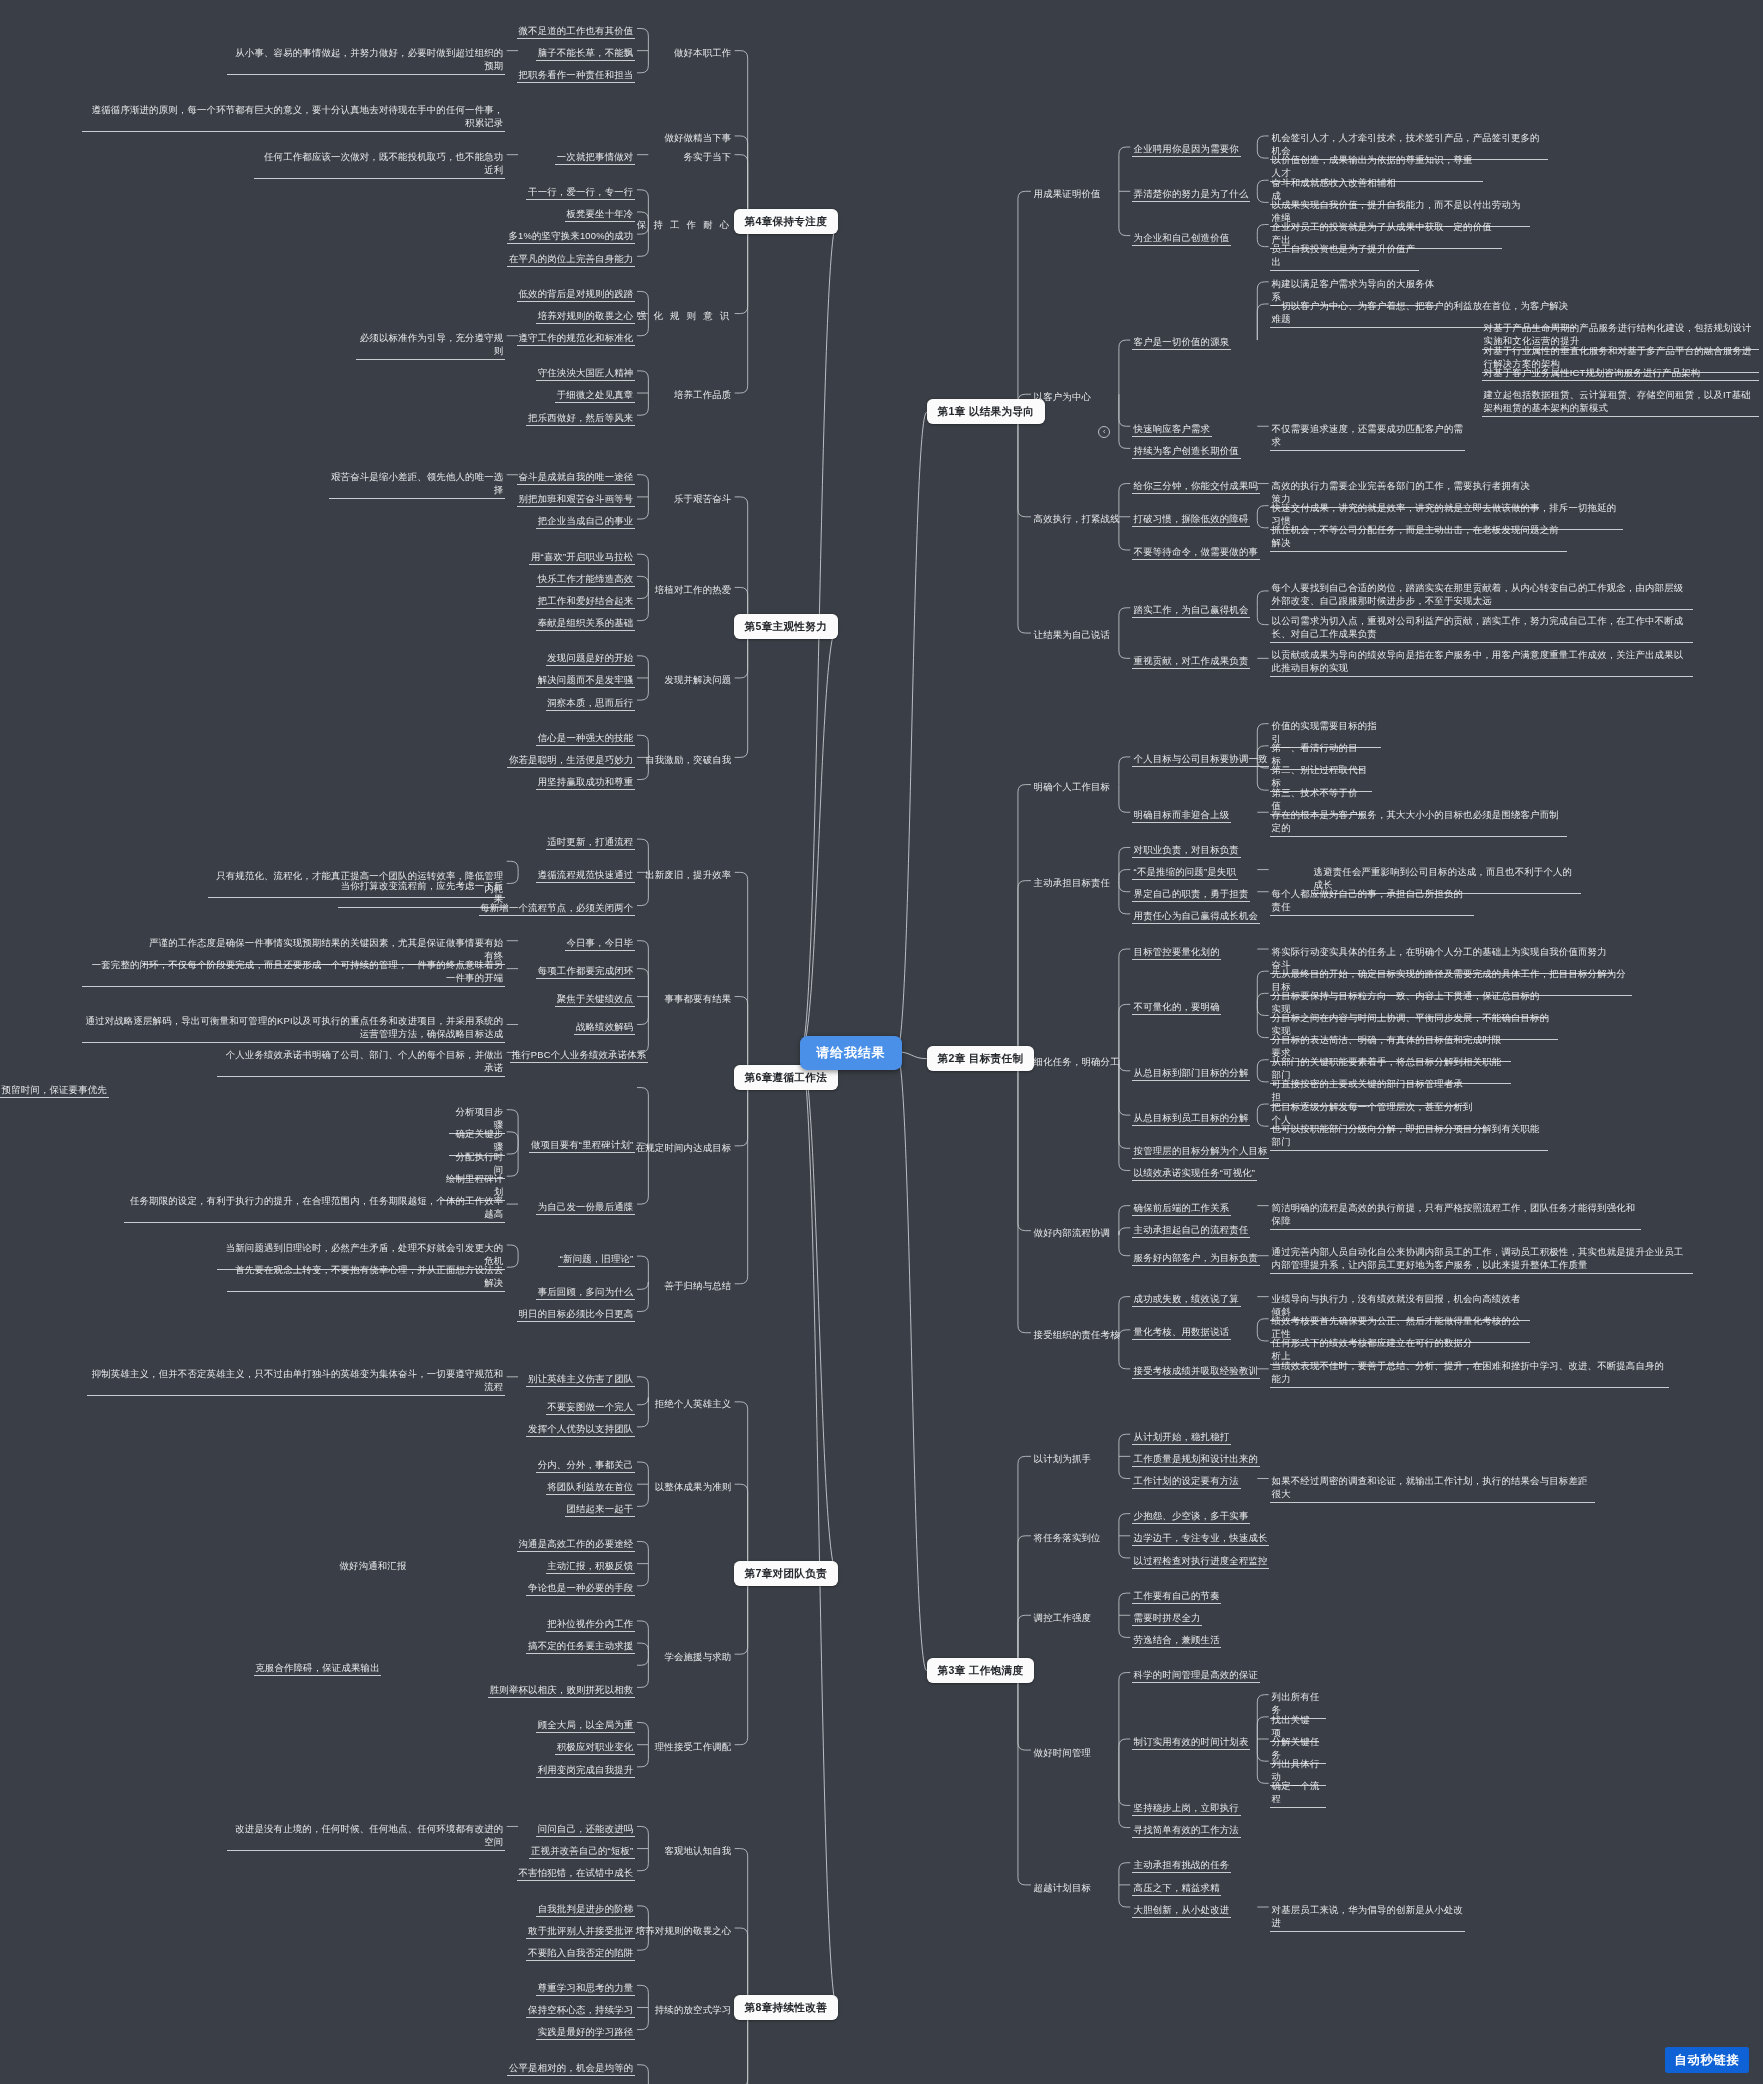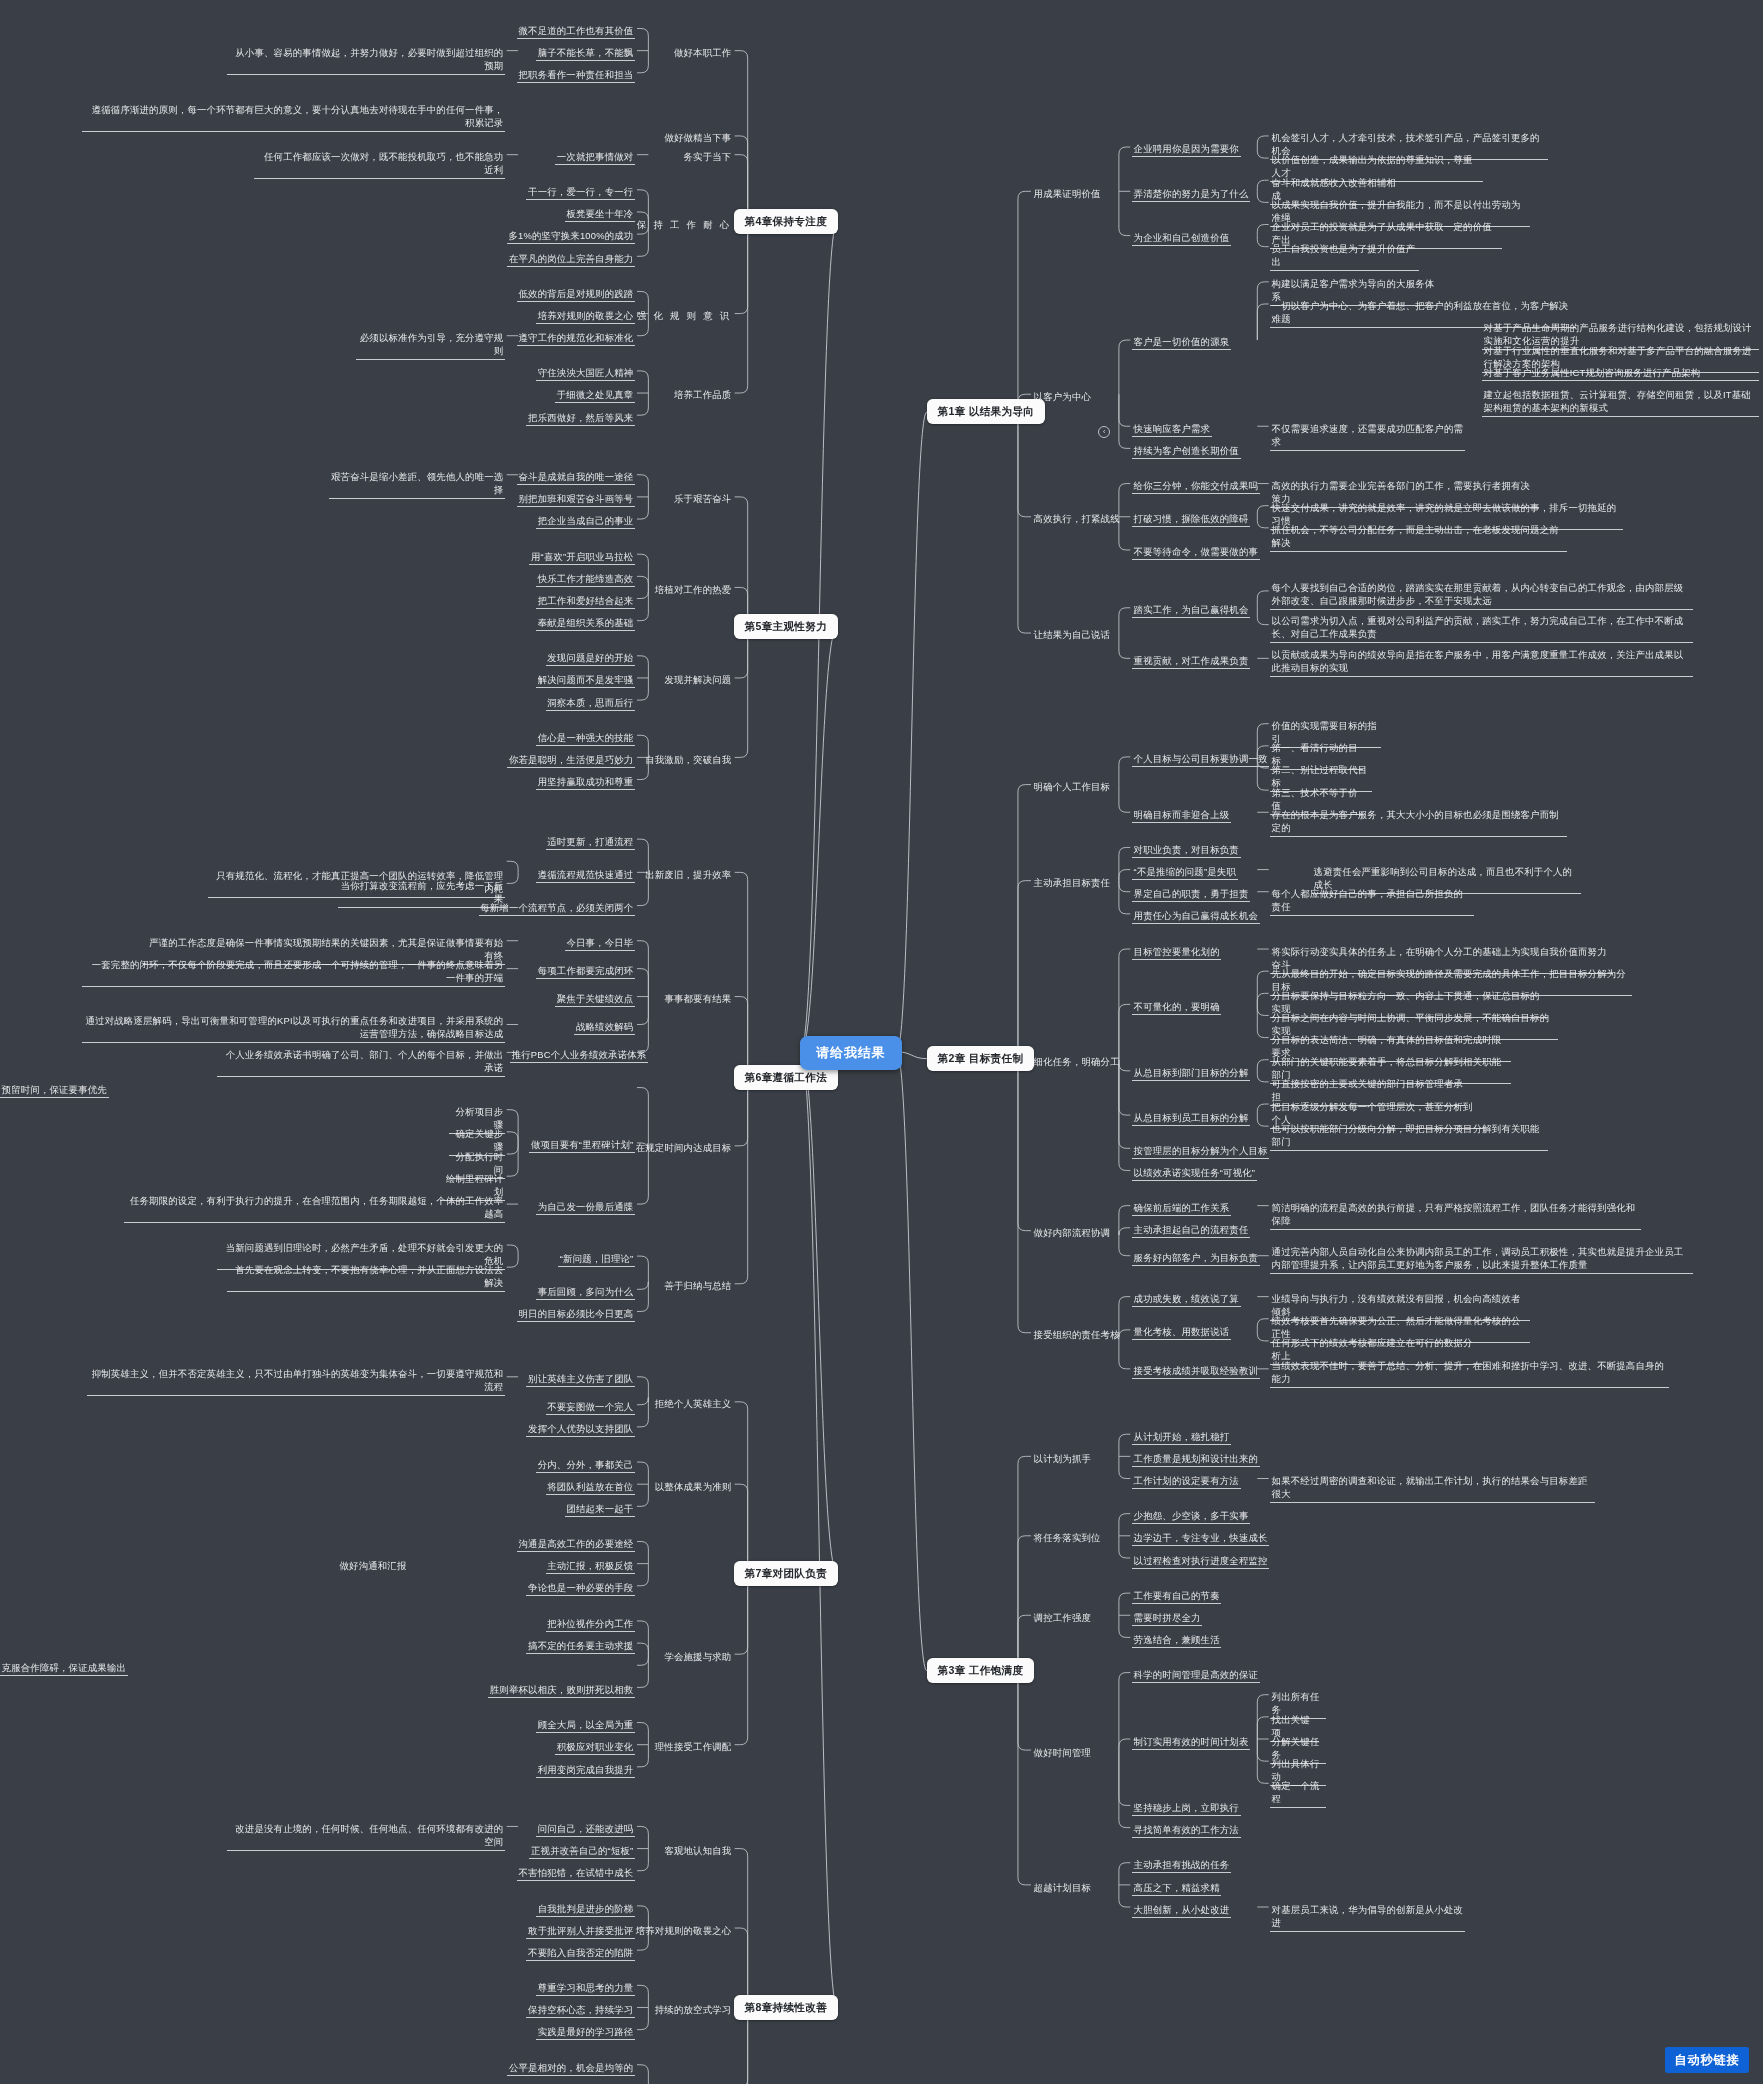--- a/index.html
+++ b/index.html
@@ -509,21 +509,21 @@
       <div class="node l" style="top: 1457px; left: 0px; width: 635px; text-align: right;"><span class="t ul">分内、分外，事都关己</span></div>
       <div class="node l" style="top: 1479px; left: 0px; width: 635px; text-align: right;"><span class="t ul">将团队利益放在首位</span></div>
       <div class="node l" style="top: 1501px; left: 0px; width: 635px; text-align: right;"><span class="t ul">团结起来一起干</span></div>
       <div class="node l" style="top: 1479px; left: 0px; width: 733px; text-align: right;"><span class="t">以整体成果为准则</span></div>
       <div class="node l" style="top: 1536px; left: 0px; width: 635px; text-align: right;"><span class="t ul">沟通是高效工作的必要途经</span></div>
       <div class="node l" style="top: 1558px; left: 0px; width: 635px; text-align: right;"><span class="t ul">主动汇报，积极反馈</span></div>
       <div class="node l" style="top: 1580px; left: 0px; width: 635px; text-align: right;"><span class="t ul">争论也是一种必要的手段</span></div>
       <div class="node l" style="top: 1558px; left: 0px; width: 733px; text-align: center; padding-left: 13px;"><span class="t">做好沟通和汇报</span></div>
       <div class="node l" style="top: 1616px; left: 0px; width: 635px; text-align: right;"><span class="t ul">把补位视作分内工作</span></div>
       <div class="node l" style="top: 1638px; left: 0px; width: 635px; text-align: right;"><span class="t ul">搞不定的任务要主动求援</span></div>
-      <div class="node l" style="top: 1660px; left: 0px; width: 635px; text-align: left;"><span class="t ul">克服合作障碍，保证成果输出</span></div>
+      <div class="node l" style="top: 1660px; left: 0px; width: 635px; text-align: center;"><span class="t ul">克服合作障碍，保证成果输出</span></div>
       <div class="node l" style="top: 1682px; left: 0px; width: 635px; text-align: right;"><span class="t ul">胜则举杯以相庆，败则拼死以相救</span></div>
       <div class="node l" style="top: 1649px; left: 0px; width: 733px; text-align: right;"><span class="t">学会施援与求助</span></div>
       <div class="node l" style="top: 1717px; left: 0px; width: 635px; text-align: right;"><span class="t ul">顾全大局，以全局为重</span></div>
       <div class="node l" style="top: 1739px; left: 0px; width: 635px; text-align: right;"><span class="t ul">积极应对职业变化</span></div>
       <div class="node l" style="top: 1762px; left: 0px; width: 635px; text-align: right;"><span class="t ul">利用变岗完成自我提升</span></div>
       <div class="node l" style="top: 1739px; left: 0px; width: 733px; text-align: right;"><span class="t">理性接受工作调配</span></div>
       <div class="chapter" style="left: 734px; top: 1561px;">第7章对团队负责</div>
       <div class="node l" style="top: 1821px; left: 0px; width: 505px; text-align: right;"><span class="t ul" style="display: inline-block; width: 278px; white-space: normal;">改进是没有止境的，任何时候、任何地点、任何环境都有改进的空间</span></div>
       <div class="node l" style="top: 1821px; left: 0px; width: 635px; text-align: right;"><span class="t ul">问问自己，还能改进吗</span></div>
       <div class="node l" style="top: 1843px; left: 0px; width: 635px; text-align: right;"><span class="t ul">正视并改善自己的“短板”</span></div>

